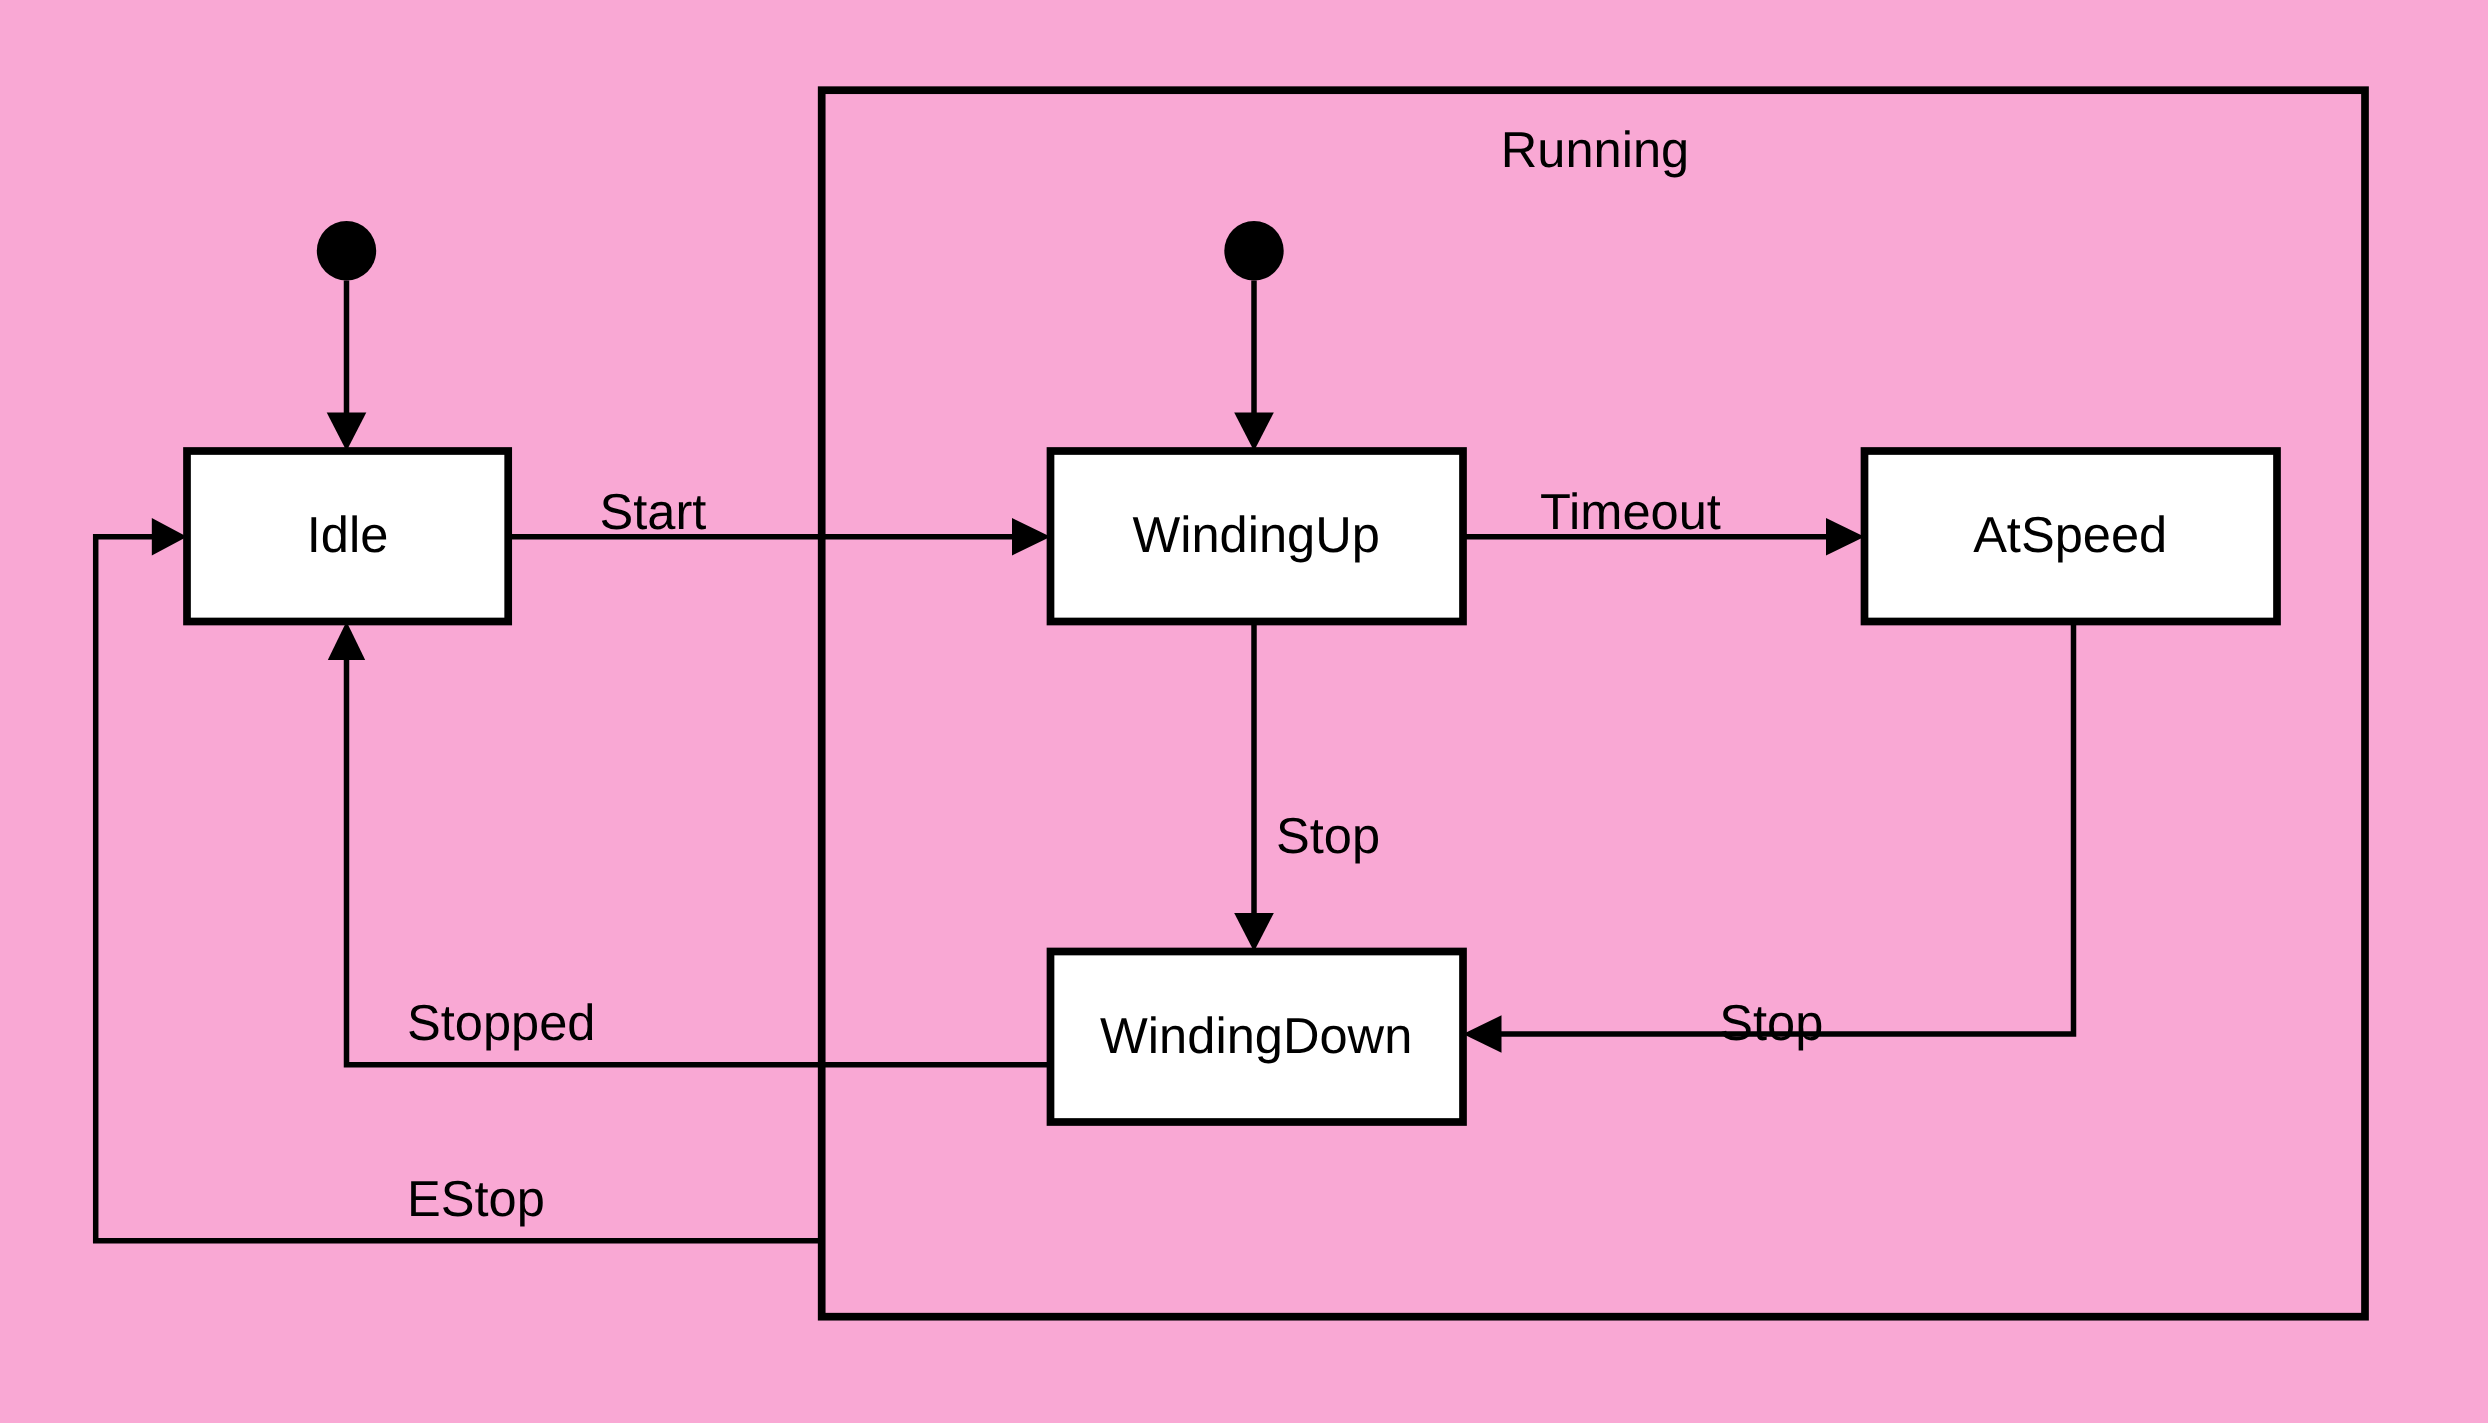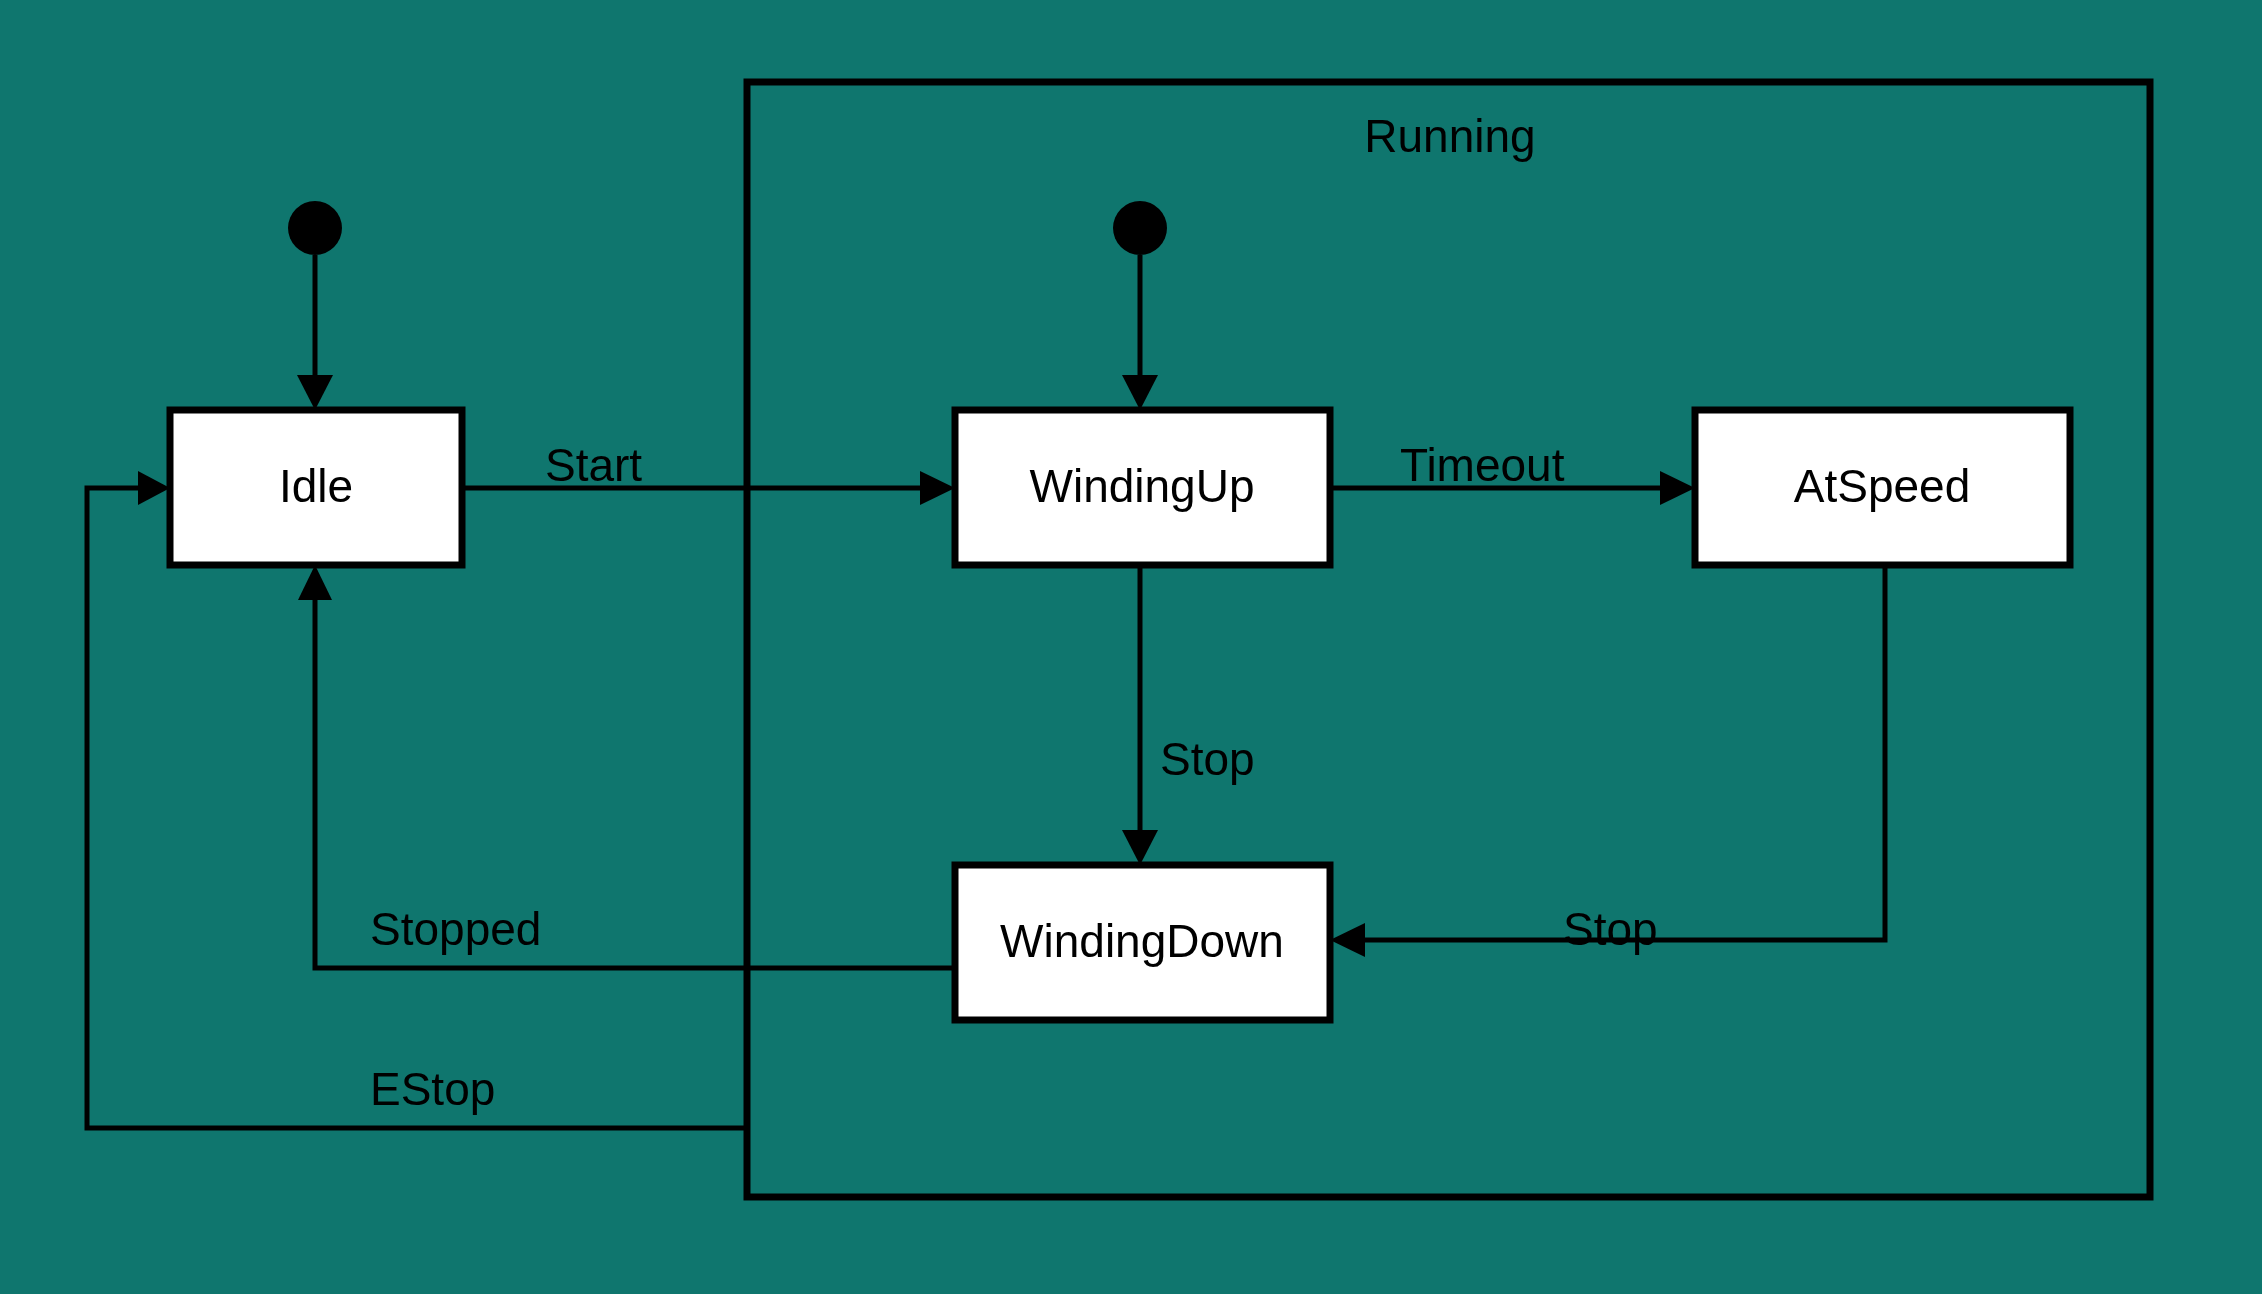--- a/index.html
+++ b/index.html
@@ -4,21 +4,21 @@
 <style>
   html, body {
     margin: 0;
     padding: 0;
     background: #ffffff;
   }
   #canvas {
     position: relative;
     width: 2262px;
     height: 1294px;
-    background: #0f766e;
+    background: #f9a8d4;
     font-family: "Liberation Sans", sans-serif;
   }
   #diagram-svg {
     position: absolute;
     left: 0;
     top: 0;
     width: 2262px;
     height: 1294px;
   }
   .state-label {

